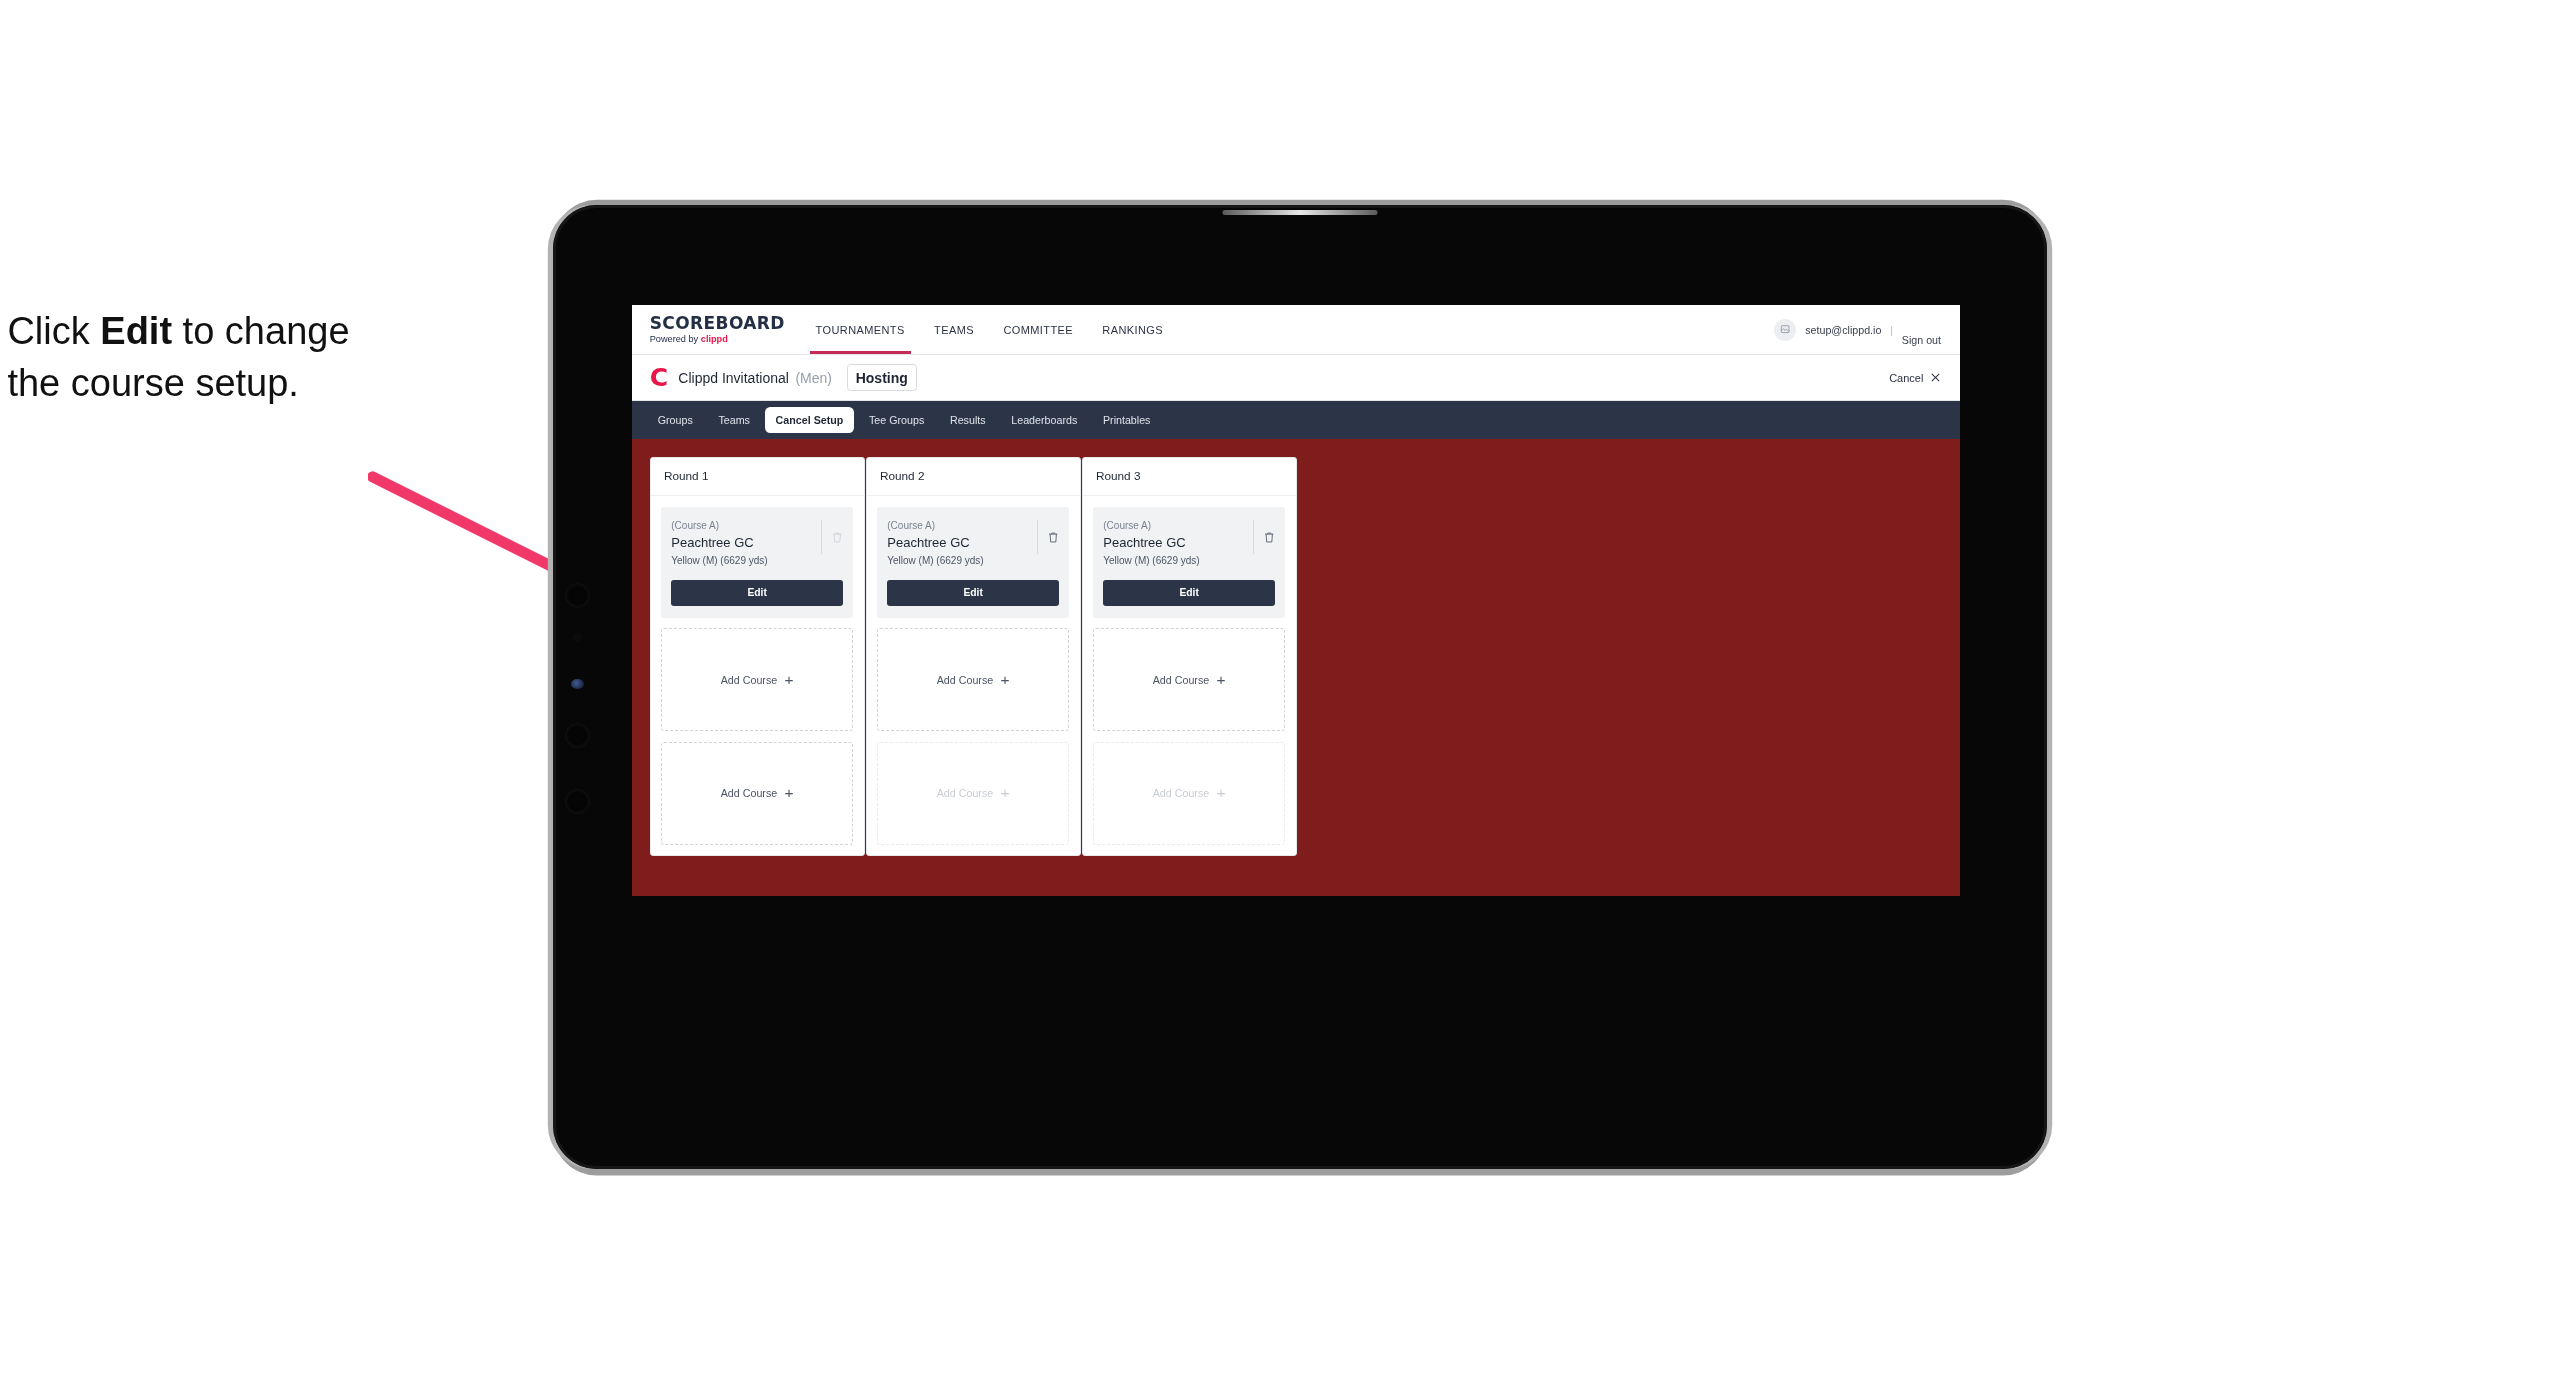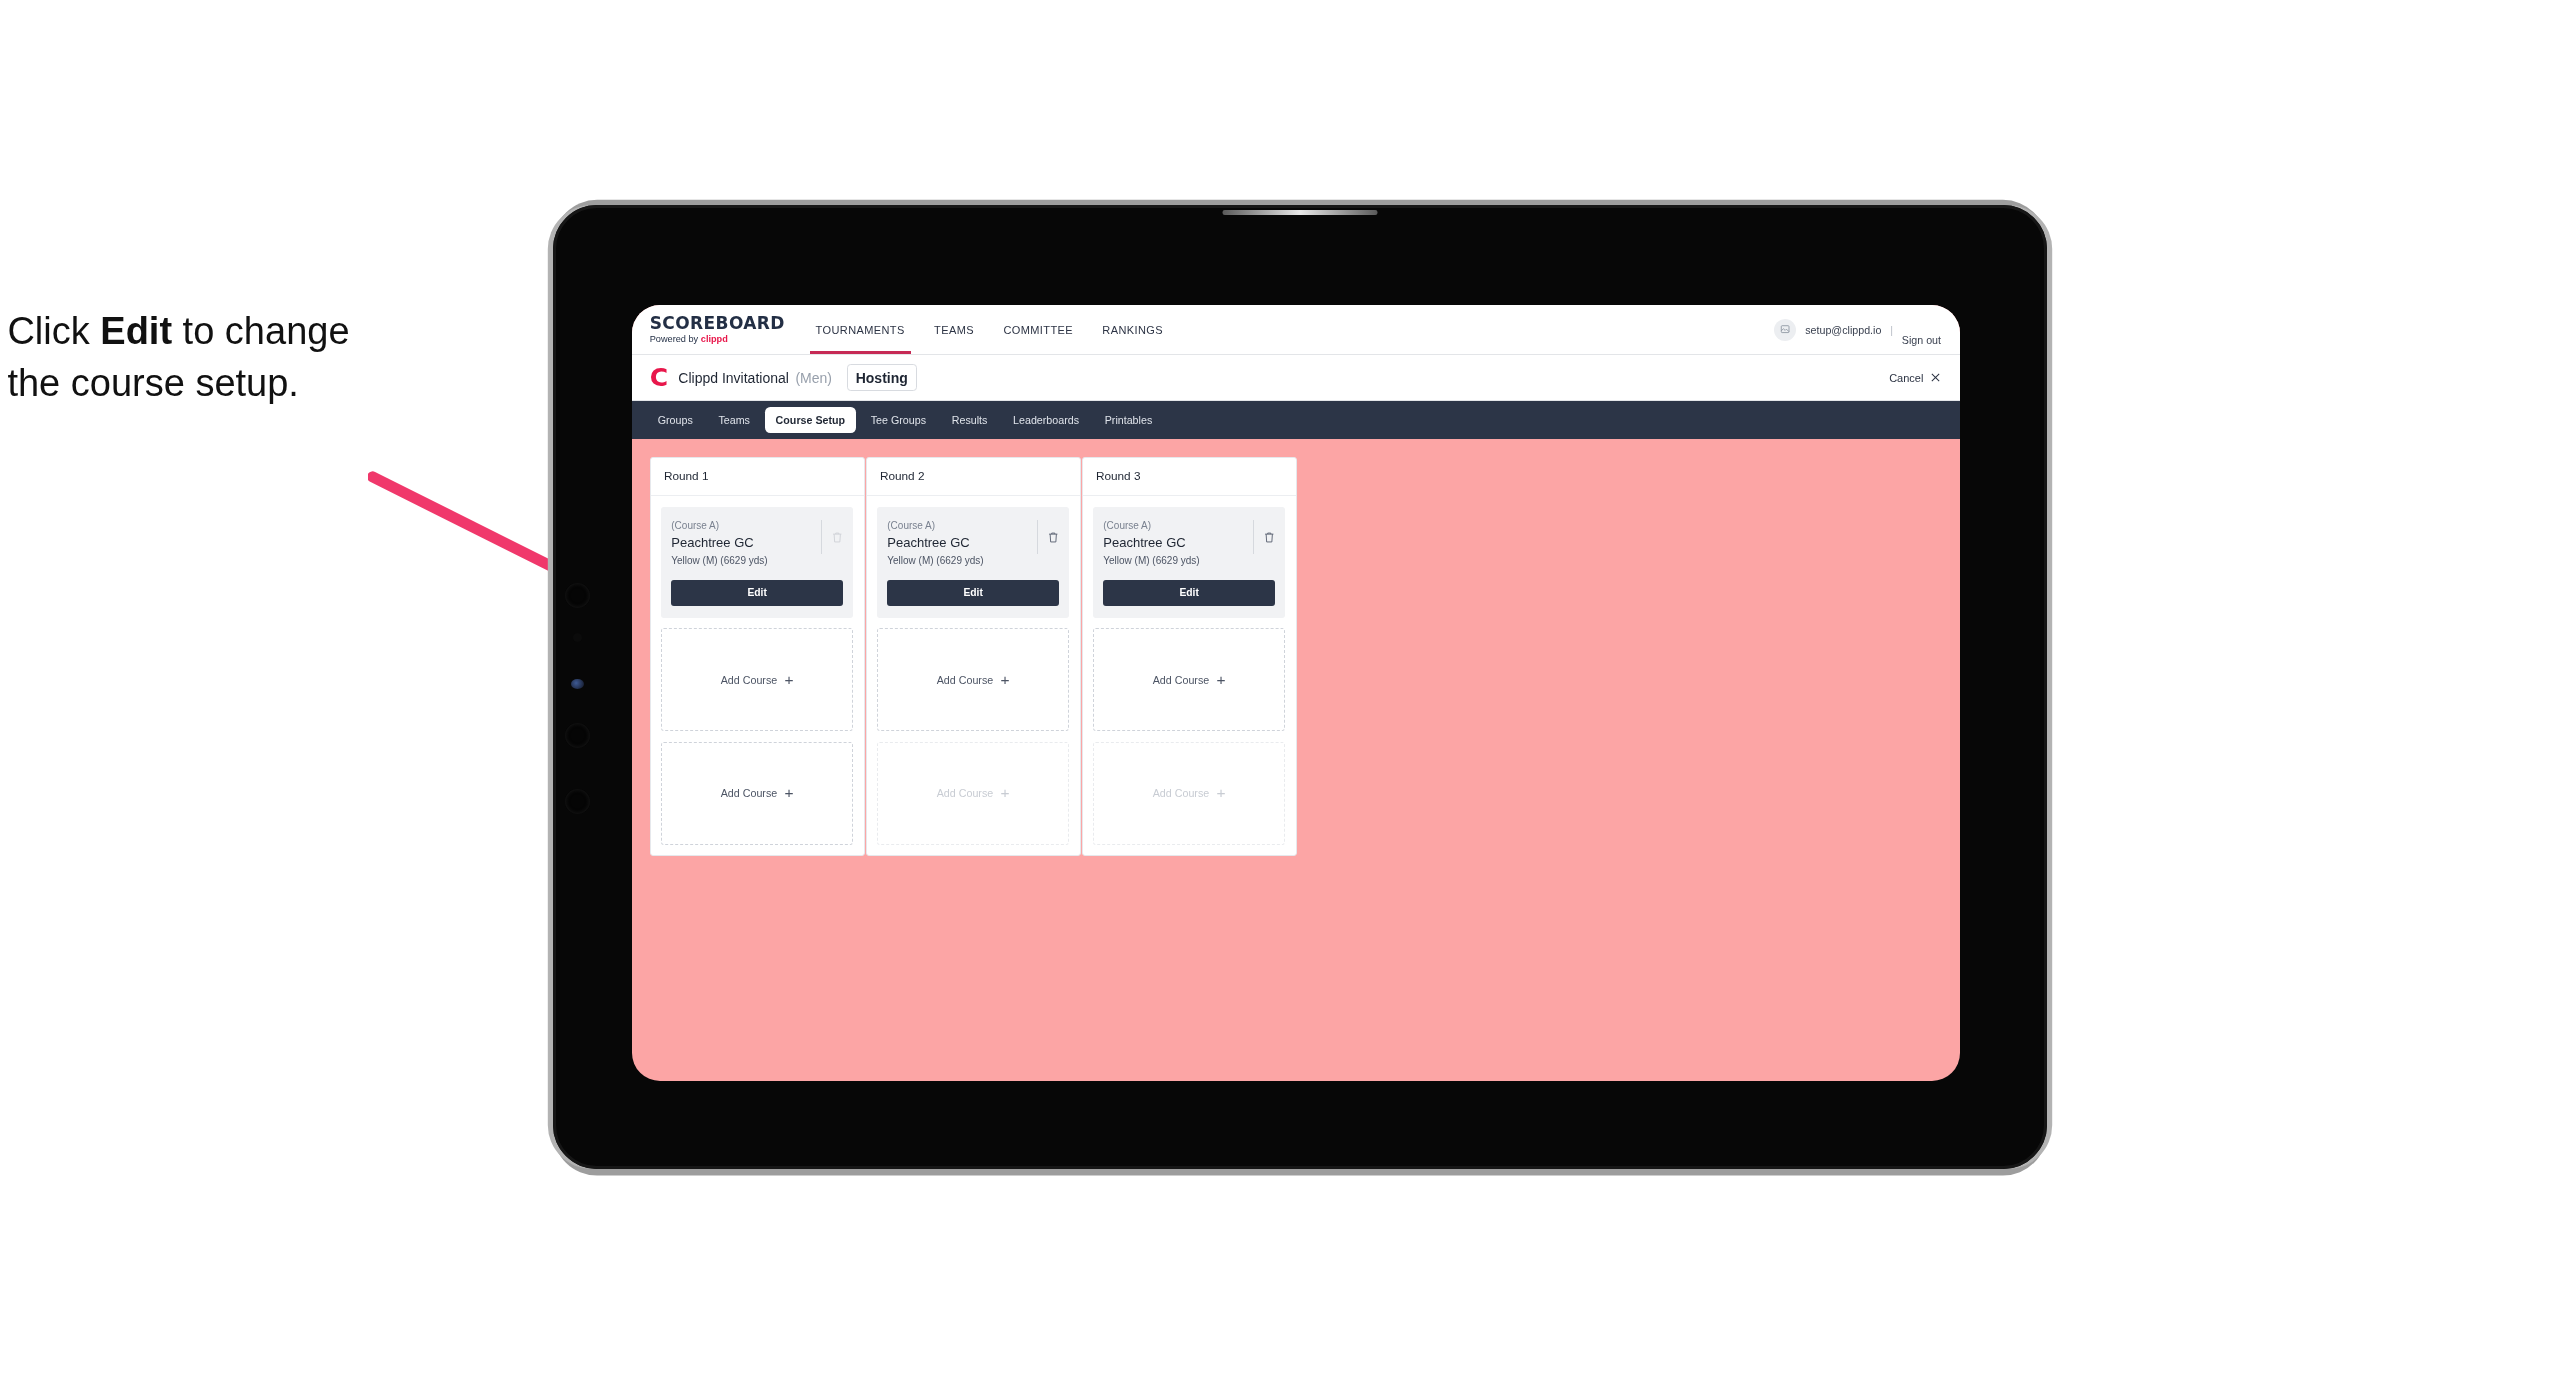--- a/index.html
+++ b/index.html
@@ -53,24 +53,23 @@
   }
   .lens { position: absolute; border-radius: 50%; }
   .lens.big { width: 25px; height: 25px; background: #050505; box-shadow: inset 0 0 4.4px #1c1c1c; }
   .lens.mid { width: 8.8px; height: 8.8px; background: #0b0b0b; }
   .lens.blue { width: 13.2px; height: 10.3px; background: radial-gradient(circle at 40% 40%, #3e5a94, #10131f); }
 
   
   #screen {
     position: absolute;
     left: 76px; top: 97px;
-    width: 1328px; height: 776px;
-    background: #fca5a5;
+    width: 1328px; height: 591px;
+    background: #7f1d1d;
     overflow: hidden;
-    border-radius: 28px;
   }
 
   
   #topbar {
     height: 50px; background: #ffffff;
     display: flex; align-items: stretch;
     border-bottom: 0.7px solid #e3e5e8;
     position: relative;
   }
   #brand {
@@ -272,21 +271,21 @@
           <span>Cancel</span>
           <svg width="11" height="11" viewBox="0 0 24 24" stroke="#2b3242" stroke-width="2.2">
             <path d="M4 4 L20 20 M20 4 L4 20"></path>
           </svg>
         </div>
       </div>
 
       <div id="subnav">
         <div class="subnav-item">Groups</div>
         <div class="subnav-item">Teams</div>
-        <div class="subnav-item active">Course Setup</div>
+        <div class="subnav-item active">Cancel Setup</div>
         <div class="subnav-item">Tee Groups</div>
         <div class="subnav-item">Results</div>
         <div class="subnav-item">Leaderboards</div>
         <div class="subnav-item">Printables</div>
       </div>
 
       <div id="rounds">
 
         <div class="round-col">
           <div class="round-head">Round 1</div>

